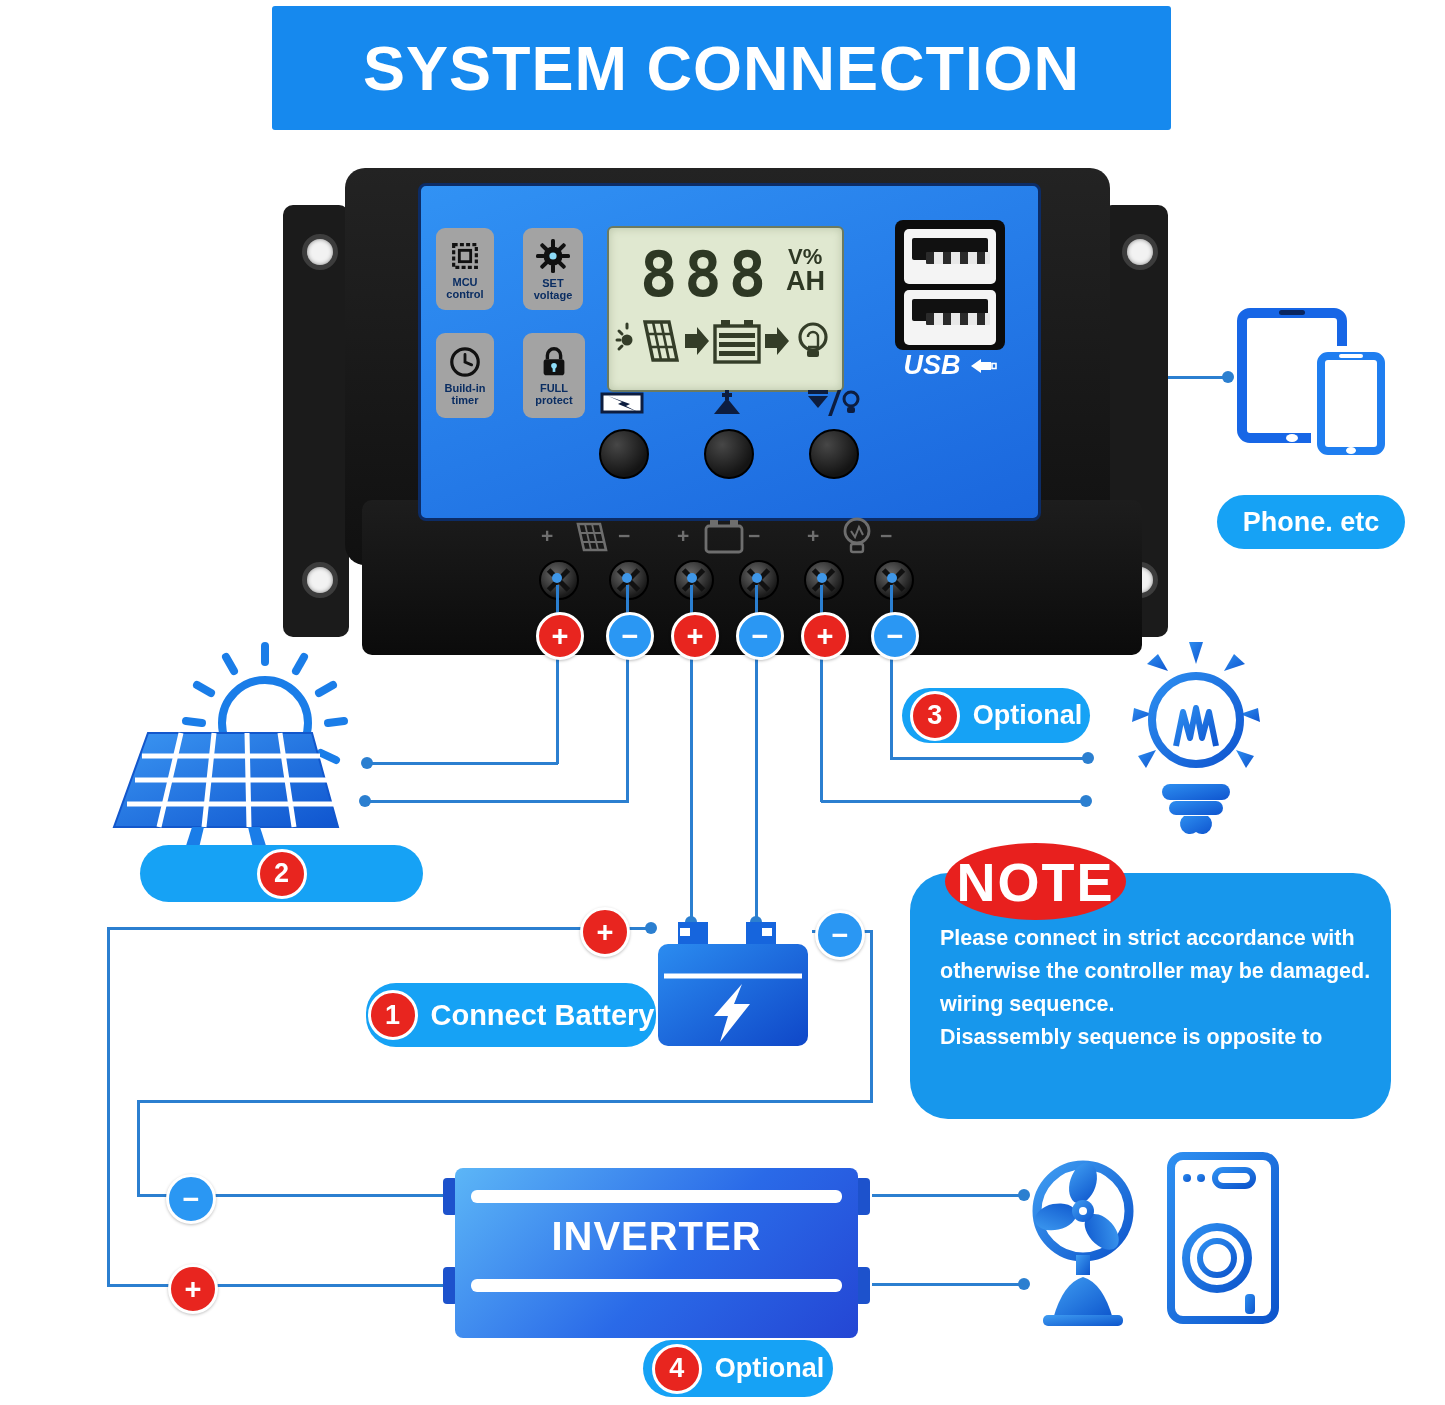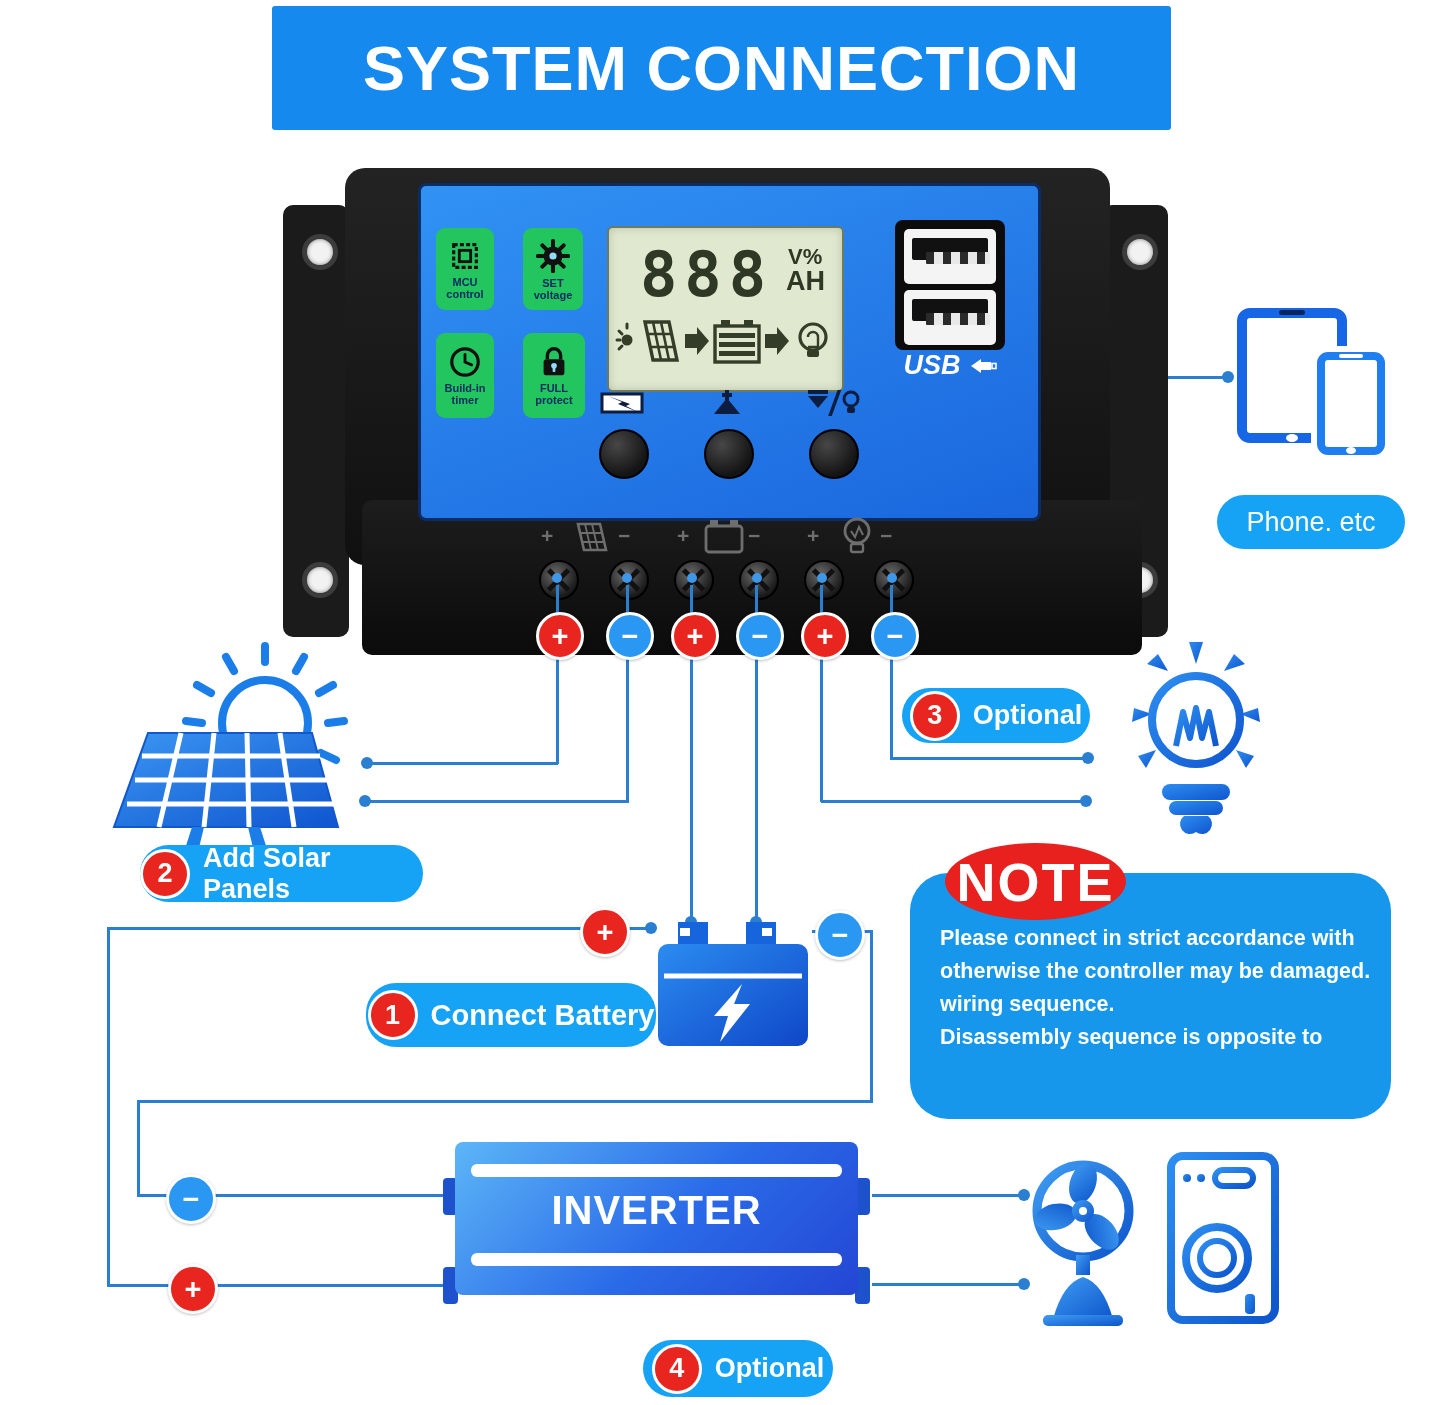--- a/index.html
+++ b/index.html
@@ -17,21 +17,21 @@
         border:5px solid #3c3c3c;box-shadow:inset 0 0 4px #888;z-index:2;}
   .dev-body{position:absolute;left:345px;top:168px;width:765px;height:397px;background:linear-gradient(180deg,#232323,#101010);
         border-radius:20px;z-index:2;}
   .dev-strip{position:absolute;left:362px;top:500px;width:780px;height:155px;background:linear-gradient(180deg,#1d1d1d,#0b0b0b);
         border-radius:10px;z-index:3;}
   .dev-face{position:absolute;left:418px;top:183px;width:617px;height:332px;
         background:linear-gradient(160deg,#3192f4,#1a66dd);border-radius:8px;border:3px solid #0c2c66;z-index:4;}
   .face-title{position:absolute;left:418px;top:191px;width:617px;text-align:center;color:#fff;
         font-size:26px;font-weight:600;letter-spacing:1px;z-index:5;}
 
-  .tile{position:absolute;background:#22c55e;border-radius:9px;z-index:5;display:flex;flex-direction:column;
+  .tile{position:absolute;background:#a3a3a3;border-radius:9px;z-index:5;display:flex;flex-direction:column;
         align-items:center;justify-content:center;gap:3px;}
   .tile-text{font-size:11px;line-height:12px;font-weight:700;color:#0a2d62;text-align:center;}
 
   .lcd{position:absolute;left:607px;top:226px;width:233px;height:162px;background:#e0e8d0;
        border:2px solid #6b7a61;border-radius:6px;z-index:5;box-shadow:inset 0 0 10px #b9c4a8;}
   .lcd-digits{position:absolute;left:640px;top:238px;font-family:"DejaVu Sans Mono",monospace;
        font-size:62px;font-weight:700;color:#2e3824;letter-spacing:7px;z-index:6;}
   .lcd-unit-top{position:absolute;left:788px;top:244px;font-size:22px;font-weight:700;color:#2e3824;z-index:6;}
   .lcd-unit-bottom{position:absolute;left:786px;top:266px;font-size:27px;font-weight:700;color:#2e3824;z-index:6;}
 
@@ -78,21 +78,21 @@
         border-radius:38px;z-index:8;}
   .note-oval{position:absolute;left:945px;top:843px;width:181px;height:77px;background:#e8201e;
         border-radius:50%;z-index:9;display:flex;align-items:center;justify-content:center;}
   .note-title{color:#fff;font-size:54px;font-weight:800;letter-spacing:2px;}
   .note-text{position:absolute;left:940px;top:922px;width:440px;color:#fff;font-size:21.5px;
         font-weight:700;line-height:33px;z-index:9;}
   .note-hl{color:#cbe23e;}
 
   
   .inv-tab{position:absolute;width:15px;height:37px;background:#1d52cc;border-radius:4px;z-index:6;}
-  .inverter{position:absolute;left:455px;top:1142px;width:403px;height:153px;border-radius:8px;z-index:7;
+  .inverter{position:absolute;left:455px;top:1168px;width:403px;height:170px;border-radius:8px;z-index:7;
         background:linear-gradient(135deg,#5cb6f7,#2a6ae8 55%,#2446d4);}
   .inv-stripe{position:absolute;left:16px;width:371px;height:13px;background:#fff;border-radius:6px;}
   .inv-label{position:absolute;left:0;top:46px;width:100%;text-align:center;color:#fff;font-size:40px;
         font-weight:600;letter-spacing:1px;}
 
   
   .tablet{position:absolute;left:1237px;top:308px;width:110px;height:135px;border:10px solid #1766e6;
         border-radius:13px;background:#fff;z-index:7;box-sizing:border-box;}
   .tab-notch{position:absolute;left:32px;top:-8px;width:26px;height:5px;background:#09255e;border-radius:3px;}
   .tab-dot{position:absolute;left:39px;bottom:-9px;width:12px;height:8px;background:#fff;border-radius:50%;}
@@ -343,21 +343,21 @@
   <div class="polc blue" style="left:871px;top:612px">−</div>
 
   <div class="tablet">
     <div class="tab-notch"></div>
     <div class="tab-dot"></div>
   </div>
   <div class="phone">
     <div class="ph-bar"></div>
     <div class="ph-dot"></div>
   </div>
-  <div class="pill" style="left:1217px;top:495px;width:188px;height:54px;font-size:27px;font-weight:400">
+  <div class="pill" style="left:1217px;top:495px;width:188px;height:54px;font-size:27px;font-weight:700">
     <span>Phone. etc</span>
   </div>
 
   <svg class="svg-icon" style="left:100px;top:640px;z-index:7" width="260" height="235" viewBox="0 0 260 235">
     <defs>
       <linearGradient id="pg" x1="0" y1="0" x2="1" y2="1">
         <stop offset="0" stop-color="#3b96f2"></stop>
           <stop offset="1" stop-color="#0f55cf"></stop>
       </linearGradient>
     </defs>
@@ -378,21 +378,20 @@
       <path d="M81 93 L59 187 M114 93 L104 187 M147 93 L149 187 M180 93 L194 187"></path>
     </g>
     <g fill="#1a7de8">
       <path d="M92 187 L84 212 L98 212 L104 187 Z"></path>
         <path d="M148 187 L154 212 L168 212 L160 187 Z"></path>
       <rect x="70" y="210" width="110" height="11" rx="5"></rect>
     </g>
   </svg>
   <div class="pill" style="left:140px;top:845px;width:283px;height:57px;font-size:27px">
     <div class="numc">2</div>
-    <span>Add Solar Panels</span>
   </div>
 
   <svg class="svg-icon" style="left:1118px;top:638px;z-index:7" width="155" height="210" viewBox="0 0 155 210">
     <defs>
       <linearGradient id="bg1" x1="0" y1="0" x2="1" y2="1">
         <stop offset="0" stop-color="#2d8ef0"></stop>
           <stop offset="1" stop-color="#0f55cf"></stop>
       </linearGradient>
     </defs>
     <g fill="url(#bg1)">

